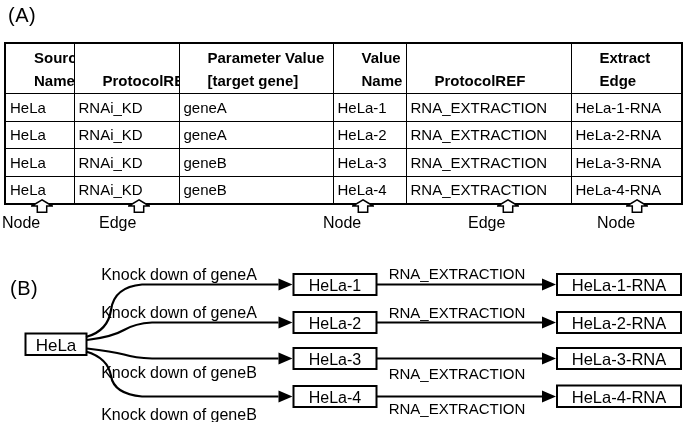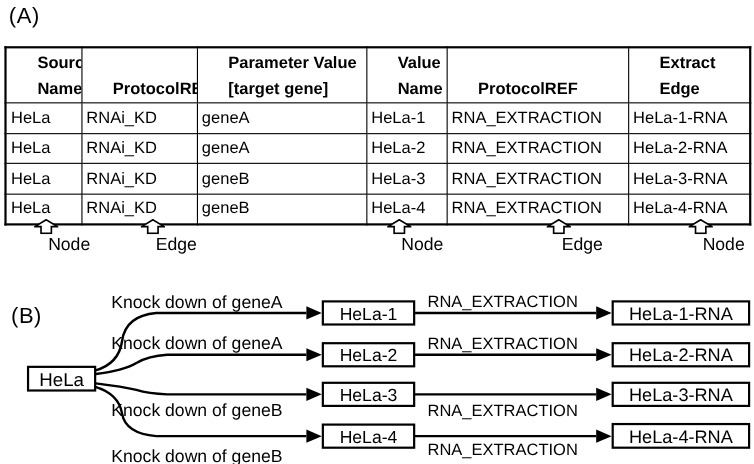--- a/index.html
+++ b/index.html
@@ -29,21 +29,21 @@
     white-space:pre-line;
     height:47px;
     line-height:23px;
     padding-left:28px;
   }
   table.sdrf td{
     height:24.5px;
     vertical-align:middle;
   }
   .ann{
-    position:absolute;top:199px;width:80px;text-align:right;
+    position:absolute;top:199px;width:80px;text-align:left;
   }
   .ann .arrow{display:block;margin:0 auto;}
   .ann .ann-label{
     font-size:16px;line-height:17px;margin-top:1px;color:#000;
   }
   .graph-svg{position:absolute;left:0;top:255px;}
   .graph-svg text{font-family:"Liberation Sans","DejaVu Sans",sans-serif;fill:#000;}
   .node-rect{fill:#ffffff;stroke:#000;stroke-width:2;}
   .edge-line{fill:none;stroke:#000;stroke-width:2.2;}
   .arrowhead{fill:#000;stroke:none;}

